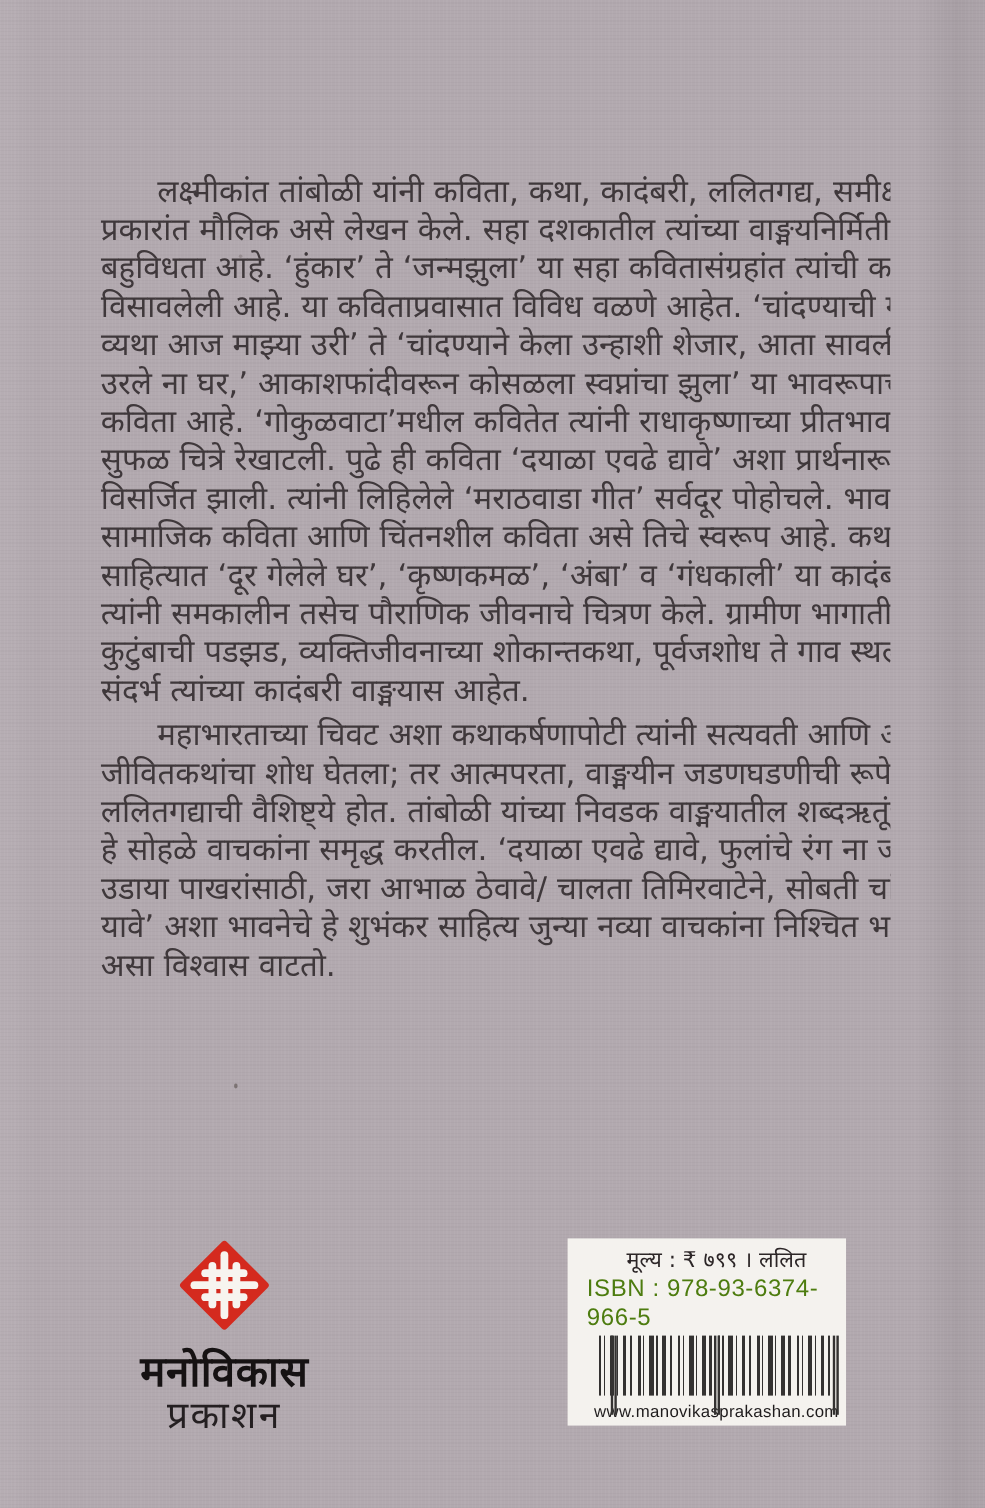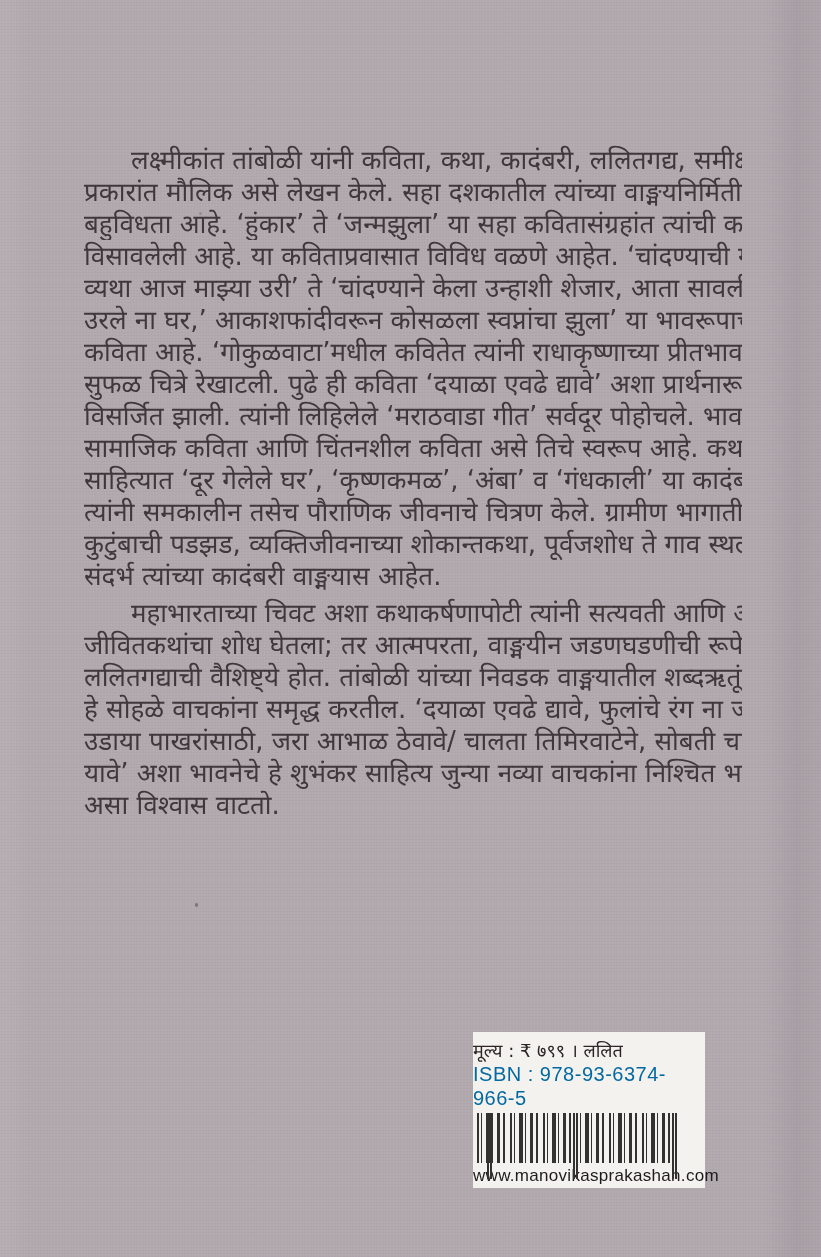--- a/index.html
+++ b/index.html
@@ -40,27 +40,28 @@
     font-size:35px;font-weight:bold;line-height:36px;letter-spacing:0.5px;
   }
   .pub-sub{
     font-size:31px;font-weight:400;line-height:36px;letter-spacing:2px;color:#241f21;
   }
   
   .price-box{
     position:absolute;left:473px;top:1032px;width:232px;height:156px;
     background:#f4f2ee;
     box-sizing:border-box;padding-top:8px;
-    display:flex;flex-direction:column;
+    display:flex;flex-direction:column;align-items:center;
     color:#2c2627;
+    padding-left:16px;
   }
   .price-line{font-size:18px;line-height:22px;}
   .isbn-line{
     font-family:"Liberation Sans", sans-serif;
-    font-size:20px;line-height:24px;letter-spacing:0.5px;color:#0369a1;
+    font-size:20px;line-height:24px;letter-spacing:0.5px;color:#4d7c0f;
   }
   .barcode-wrap{position:relative;width:204px;margin-top:3px;}
   .bars{
     height:50px;margin:0 4px;
     background-image:repeating-linear-gradient(90deg,
       #343231 0 2px, rgba(0,0,0,0) 2px 4px,
       #343231 4px 5px, rgba(0,0,0,0) 5px 9px,
       #343231 9px 13px, rgba(0,0,0,0) 13px 15px,
       #343231 15px 16px, rgba(0,0,0,0) 16px 20px,
       #343231 20px 23px, rgba(0,0,0,0) 23px 26px,
@@ -75,21 +76,21 @@
   .guard.g-center{left:100px;}
   .guard.g-right{right:0px;}
   .digits{
     position:relative;
     font-family:"Liberation Sans", sans-serif;
     font-size:20px;line-height:20px;letter-spacing:4px;word-spacing:9px;
     color:#242021;margin-top:-2px;width:100%;text-align:left;padding-left:2px;box-sizing:border-box;
   }
   .website{
     font-family:"Liberation Sans", sans-serif;
-    font-size:17px;line-height:20px;color:#1e1b1c;margin-top:3px;letter-spacing:0.3px;
+    font-size:14px;line-height:20px;color:#1e1b1c;margin-top:3px;letter-spacing:0.3px;
   }
   .speck{position:absolute;border-radius:50%;background:rgba(60,50,45,.45);}
 </style>
 </head>
 <body>
 
 <div class="cover">
 
   <div class="edge-shade"></div>
 
@@ -114,20 +115,35 @@
         <div class="line first">महाभारताच्या चिवट अशा कथाकर्षणापोटी त्यांनी सत्यवती आणि अंबाच्या</div>
         <div class="line">जीवितकथांचा शोध घेतला; तर आत्मपरता, वाङ्मयीन जडणघडणीची रूपे,</div>
         <div class="line">ललितगद्याची वैशिष्ट्ये होत. तांबोळी यांच्या निवडक वाङ्मयातील शब्दऋतूंचे</div>
         <div class="line">हे सोहळे वाचकांना समृद्ध करतील. ‘दयाळा एवढे द्यावे, फुलांचे रंग ना जावे/</div>
         <div class="line">उडाया पाखरांसाठी, जरा आभाळ ठेवावे/ चालता तिमिरवाटेने, सोबती चांदणे</div>
         <div class="line">यावे’ अशा भावनेचे हे शुभंकर साहित्य जुन्या नव्या वाचकांना निश्चित भावेल,</div>
         <div class="line last">असा विश्वास वाटतो.</div>
       </div>
     </div>
 
+  <div class="publisher">
+    <svg width="80" height="94" viewBox="0 0 80 94" aria-hidden="true">
+      <rect x="13" y="20" width="54" height="54" rx="3" fill="#d42a1e" transform="rotate(45 40 47)"></rect>
+      <g stroke="#f7f4ef" stroke-width="6.5" stroke-linecap="round" fill="none">
+        <line x1="30" y1="31" x2="30" y2="63"></line>
+        <line x1="40" y1="22" x2="40" y2="72"></line>
+        <line x1="50" y1="31" x2="50" y2="63"></line>
+        <line x1="24" y1="37" x2="56" y2="37"></line>
+        <line x1="15" y1="47" x2="65" y2="47"></line>
+        <line x1="24" y1="57" x2="56" y2="57"></line>
+      </g>
+    </svg>
+    <div class="pub-name">मनोविकास</div>
+    <div class="pub-sub">प्रकाशन</div>
+  </div>
 
   <div class="price-box">
     <div class="price-line">मूल्य : ₹ ७९९ । ललित</div>
     <div class="isbn-line">ISBN : 978-93-6374-966-5</div>
     <div class="barcode-wrap">
       <div class="bars"></div>
       <div class="guard g-left"></div>
       <div class="guard g-center"></div>
       <div class="guard g-right"></div>
     </div>

